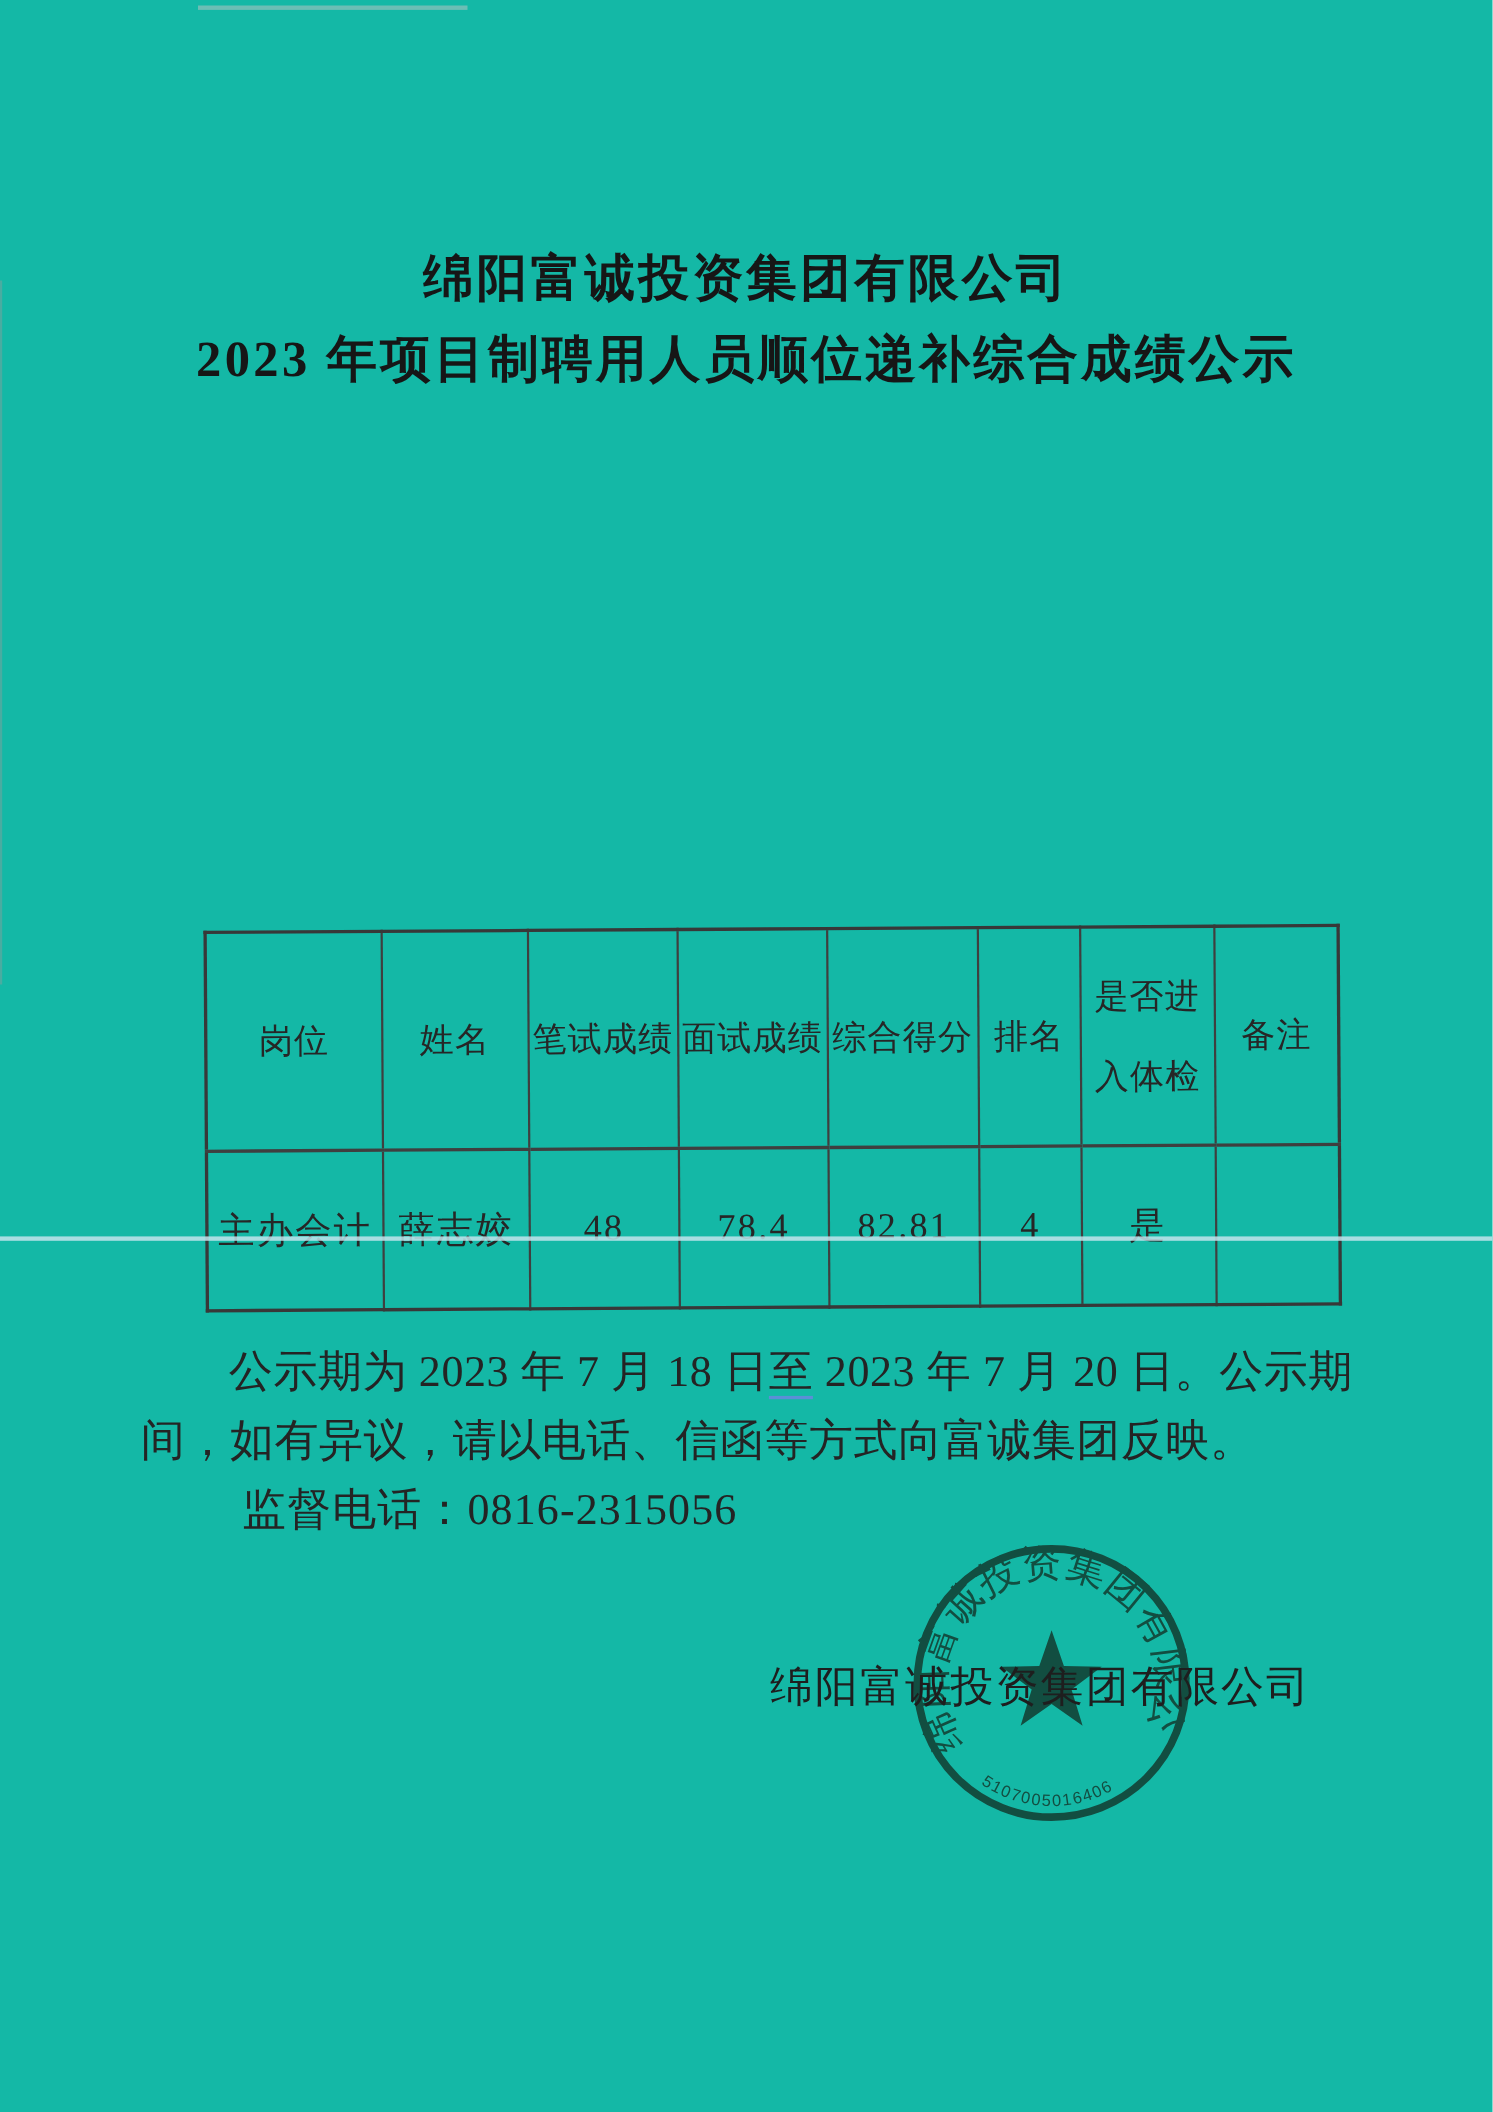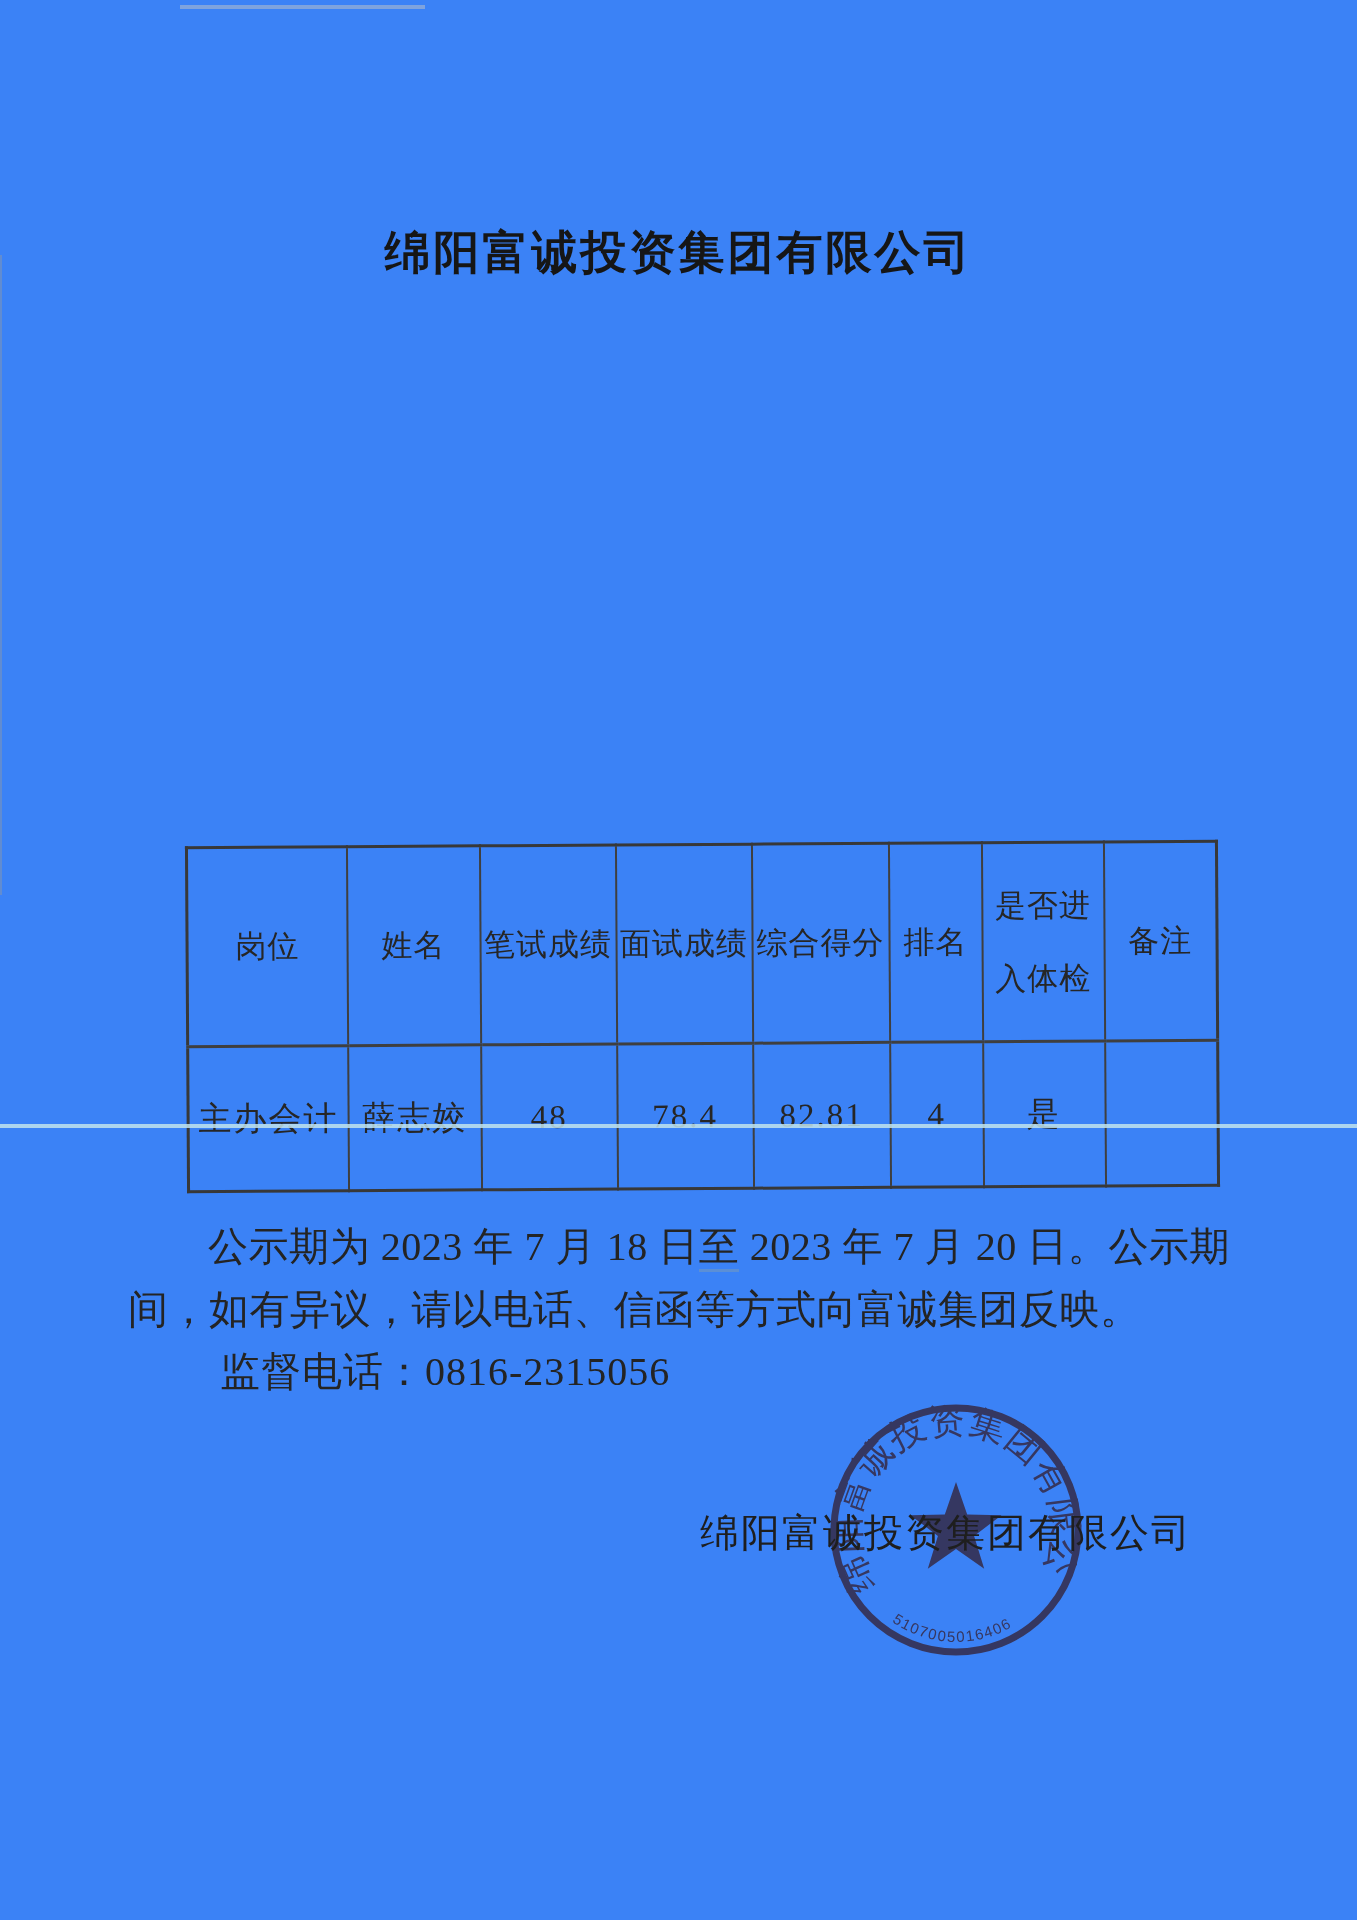--- a/index.html
+++ b/index.html
@@ -1,20 +1,20 @@
 <!DOCTYPE html>
 <html><head>
 <meta charset="utf-8">
 <style>
   html, body { margin: 0; padding: 0; background: #ffffff; }
   .page {
     position: relative;
     width: 1357px;
     height: 1920px;
-    background: #3b82f6;
+    background: #14b8a6;
     overflow: hidden;
     font-family: "Liberation Serif", "DejaVu Serif", serif;
   }
   
   .artifact-top { position: absolute; top: 5px; left: 180px; width: 245px; height: 4px; background: #c4c4c4; opacity: .5; }
   .artifact-left { position: absolute; top: 255px; left: 0; width: 2px; height: 640px; background: #9a9a9a; opacity: .4; }
   .blue-line { position: absolute; top: 1124px; left: 0; width: 1357px; height: 4px; background: #c2e4ec; opacity: .85; }
 
   .title {
     position: absolute; left: 0; width: 100%;
@@ -71,20 +71,21 @@
 </style>
 </head>
 <body>
 
 <div class="page">
 
   <div class="artifact-top"></div>
   <div class="artifact-left"></div>
 
   <h1 class="title t1">绵阳富诚投资集团有限公司</h1>
+  <h1 class="title t2">2023 年项目制聘用人员顺位递补综合成绩公示</h1>
 
 
   <div class="table-wrap">
     <table>
       <colgroup>
         <col style="width:160px">
           <col style="width:133px">
           <col style="width:136px">
           <col style="width:136px">
         <col style="width:137px">

